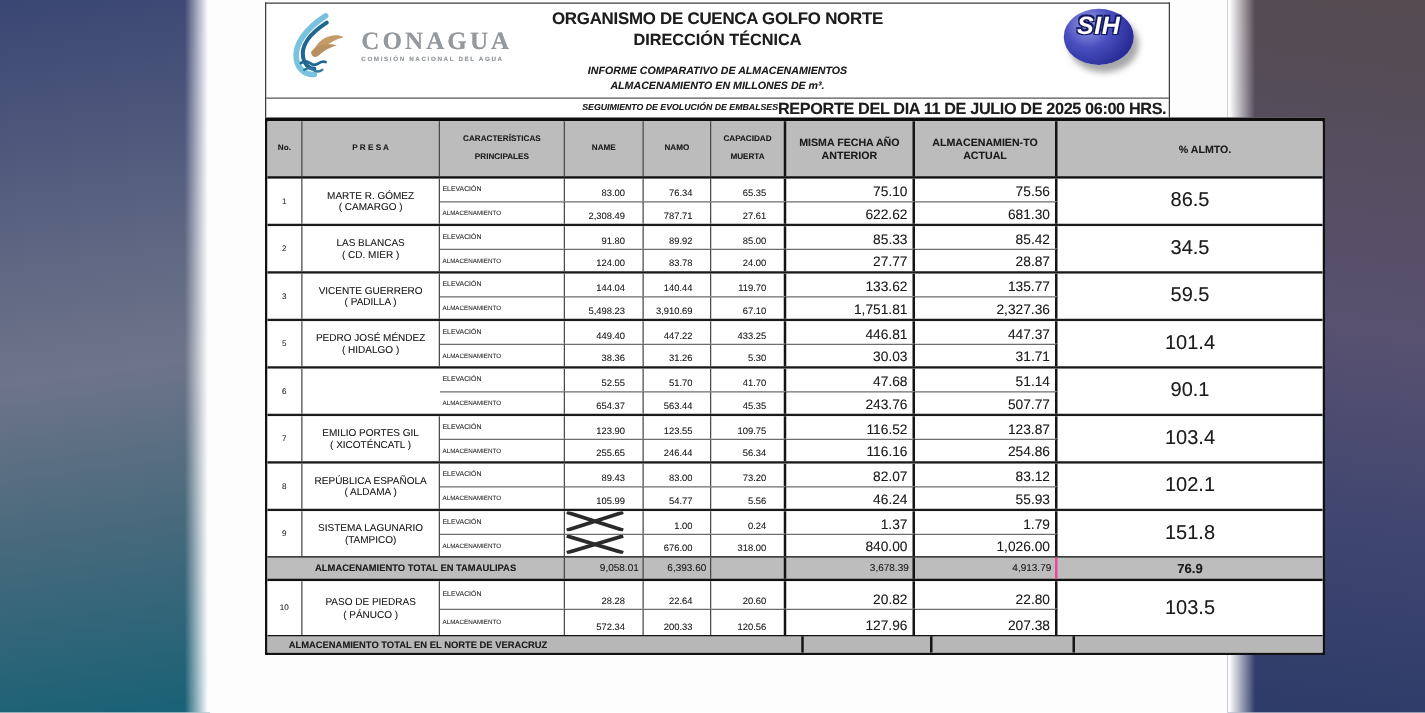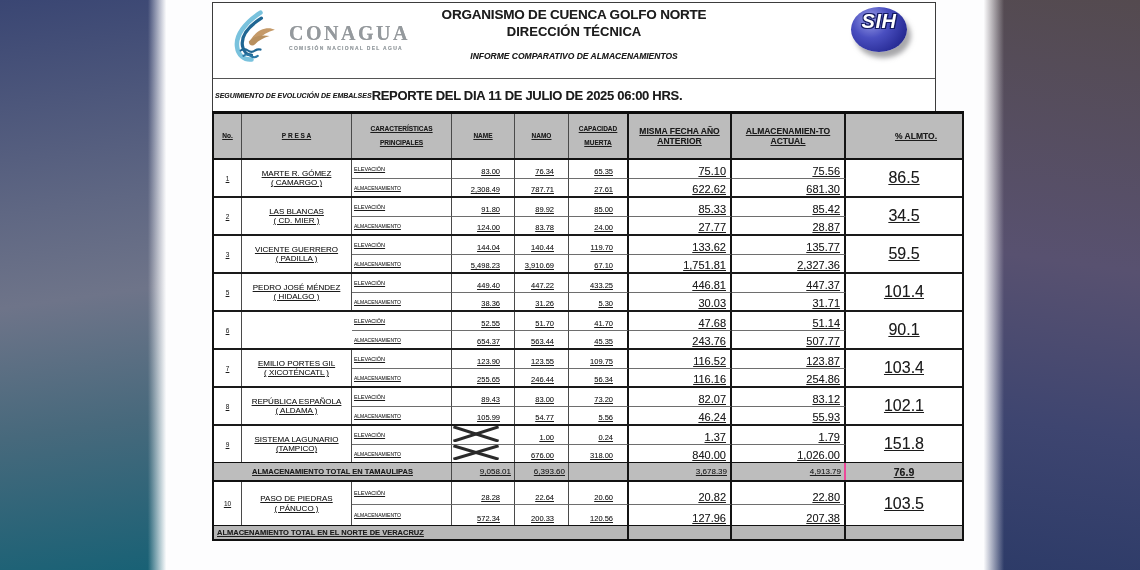--- a/index.html
+++ b/index.html
@@ -51,29 +51,29 @@
     background:radial-gradient(circle at 35% 28%, #9a9ee8 0%, #4a4fc0 38%, #2b2f9a 72%, #1a1e6e 100%);
     box-shadow:4px 6px 5px rgba(95,95,100,0.55);
     display:flex;align-items:flex-start;justify-content:center;
   }
   .sih span{
     font-size:20px;font-weight:bold;font-style:italic;color:#fff;margin-top:3px;letter-spacing:0.5px;
     text-shadow:1.2px 1.2px 0 #141a62,-1.2px 1.2px 0 #141a62,1.2px -1.2px 0 #141a62,-1.2px -1.2px 0 #141a62;
   }
   
   .strip{
-    height:33px;border-top:1px solid #555;display:flex;align-items:center;
-    justify-content:flex-start;padding:0 2px;box-sizing:border-box;
+    height:16px;border-top:1px solid #555;display:flex;align-items:center;
+    justify-content:flex-end;padding:0 2px;box-sizing:border-box;
   }
   .strip .left{font-size:7px;font-weight:bold;font-style:italic;}
   .strip .right{font-size:13px;font-weight:bold;letter-spacing:-0.3px;}
   
   .main-table{
-    width:752px;box-sizing:border-box;background:#fff;
-    border:2px solid #111;border-top:3px solid #0d0d0d;text-decoration:underline;
+    width:848px;box-sizing:border-box;background:#fff;
+    border:2px solid #111;border-top:3px solid #0d0d0d;
     --cols:28px 110px 100px 63px 54px 60px 103px 114px 1fr;
   }
   .thead{
     display:grid;grid-template-columns:var(--cols);height:44px;
     background:#bcbcbc;border-bottom:2.5px solid #111;
   }
   .th{
     display:flex;flex-direction:column;align-items:center;justify-content:center;
     font-weight:bold;font-size:6.5px;text-align:center;border-right:1px solid #4a4a4a;line-height:8px;
   }
@@ -114,21 +114,21 @@
   .total-row .tc{display:flex;align-items:center;border-right:1px solid #4a4a4a;box-sizing:border-box;}
   .total-row .tlabel{grid-column:1/4;justify-content:center;font-size:7.5px;font-weight:bold;}
   .total-row .tnum{justify-content:flex-end;font-size:8px;padding-right:3px;}
   .total-row .t-name{grid-column:4;}
   .total-row .t-namo{grid-column:5;}
   .total-row .t-cap{grid-column:6;border-right:2px solid #141414;}
   .total-row .t-prev{grid-column:7;border-right:2px solid #141414;}
   .total-row .t-act{grid-column:8;border-right:2px solid #ec4899;}
   .total-row .t-pct{grid-column:9;justify-content:center;font-size:10.5px;font-weight:bold;border-right:none;}
   .ver-row{
-    display:grid;grid-template-columns:var(--cols);height:13px;background:#b7b7b7;border-top:1px solid #111;
+    display:grid;grid-template-columns:var(--cols);height:13px;background:#b7b7b7;border-top:1px solid #111;padding-left:14px;
   }
   .ver-row .vc{display:flex;align-items:center;box-sizing:border-box;border-right:1px solid #4a4a4a;}
   .ver-row .vlabel{grid-column:1/7;font-size:7.5px;font-weight:bold;padding-left:3px;border-right:2px solid #141414;}
   .ver-row .v-prev{grid-column:7;border-right:2px solid #141414;}
   .ver-row .v-act{grid-column:8;border-right:2px solid #141414;}
   .ver-row .v-pct{grid-column:9;border-right:none;}
 </style>
 </head>
 <body>
 
@@ -149,20 +149,21 @@
         </svg>
         <div class="logo-text">
           <div class="brand">CONAGUA</div>
           <div class="tagline">COMISIÓN NACIONAL DEL AGUA</div>
         </div>
       </div>
       <div class="titles">
         <div class="t1">ORGANISMO DE CUENCA GOLFO NORTE</div>
         <div class="t2">DIRECCIÓN TÉCNICA</div>
         <div class="s1">INFORME COMPARATIVO DE ALMACENAMIENTOS</div>
+        <div class="s2">ALMACENAMIENTO EN MILLONES DE m³.</div>
       </div>
       <div class="sih">
         <span>SIH</span>
       </div>
     </div>
     <div class="strip">
       <div class="left">SEGUIMIENTO DE EVOLUCIÓN DE EMBALSES</div>
       <div class="right">REPORTE DEL DIA 11 DE JULIO DE 2025 06:00 HRS.</div>
     </div>
   </div>

